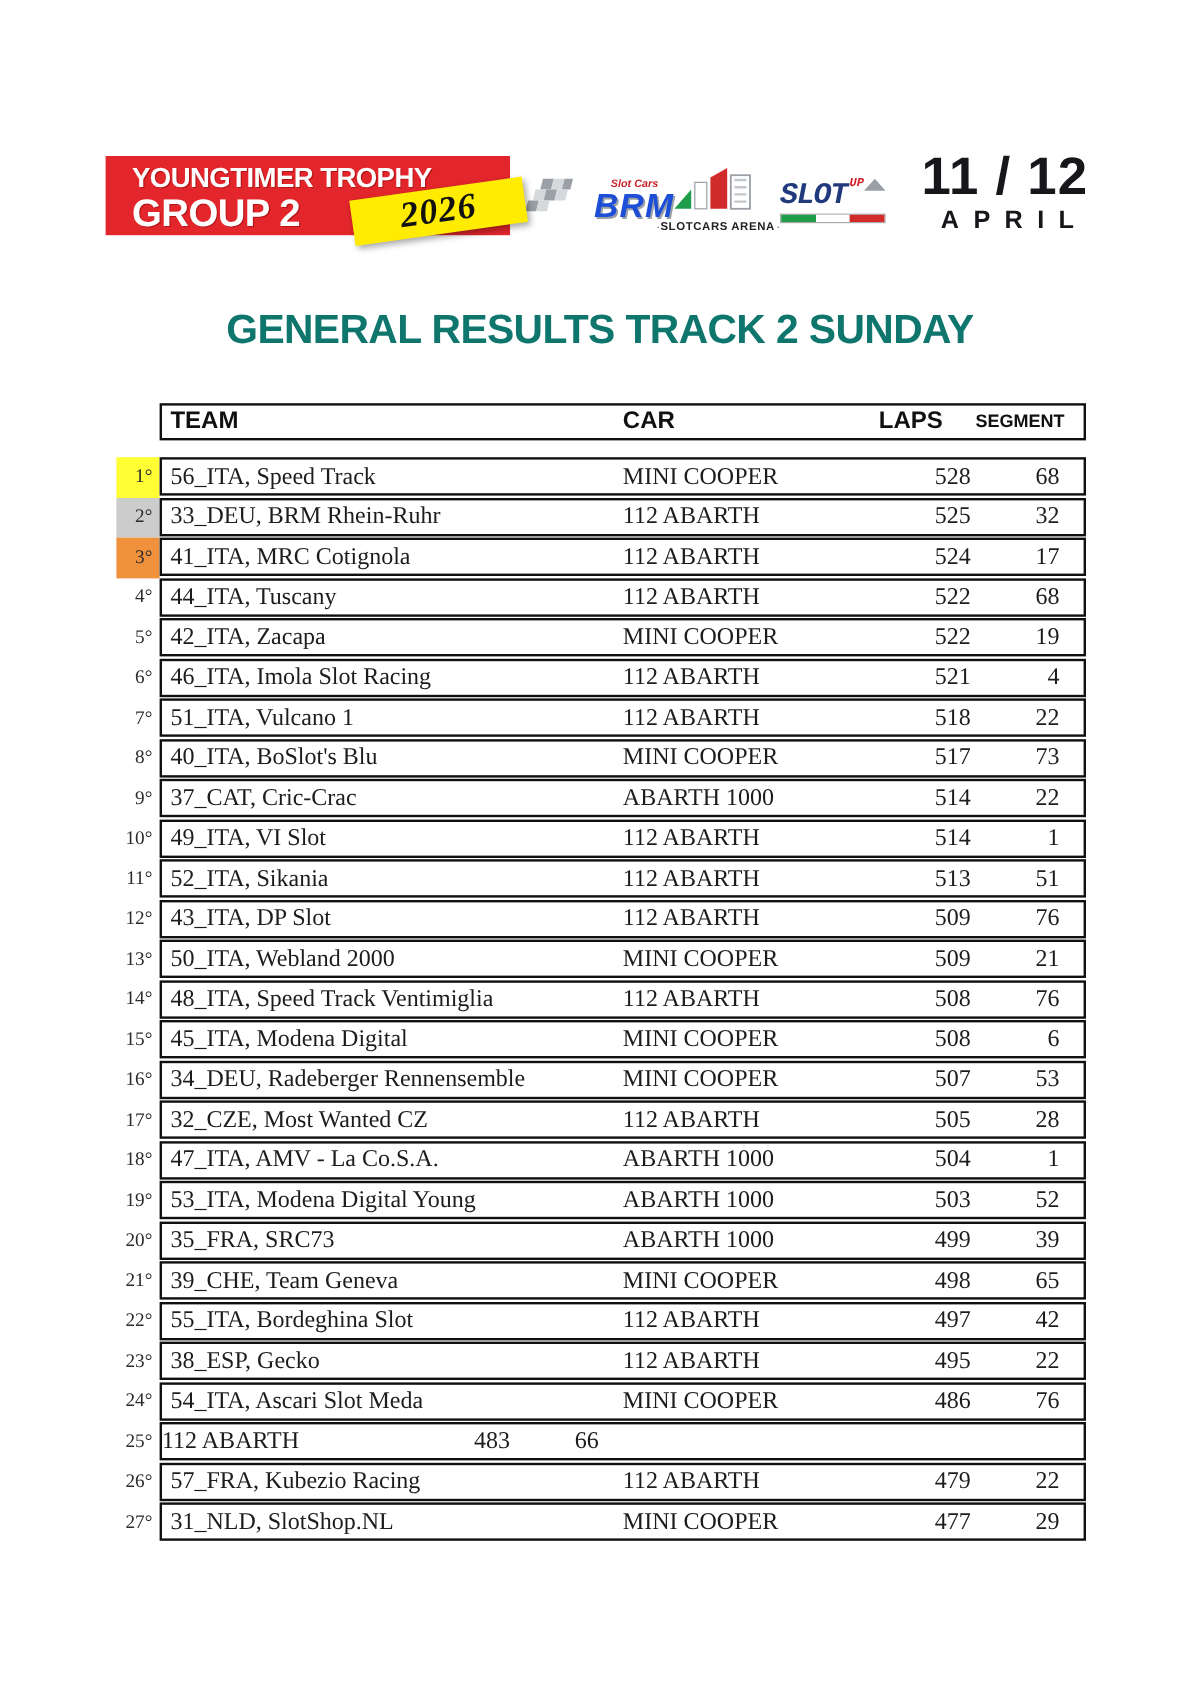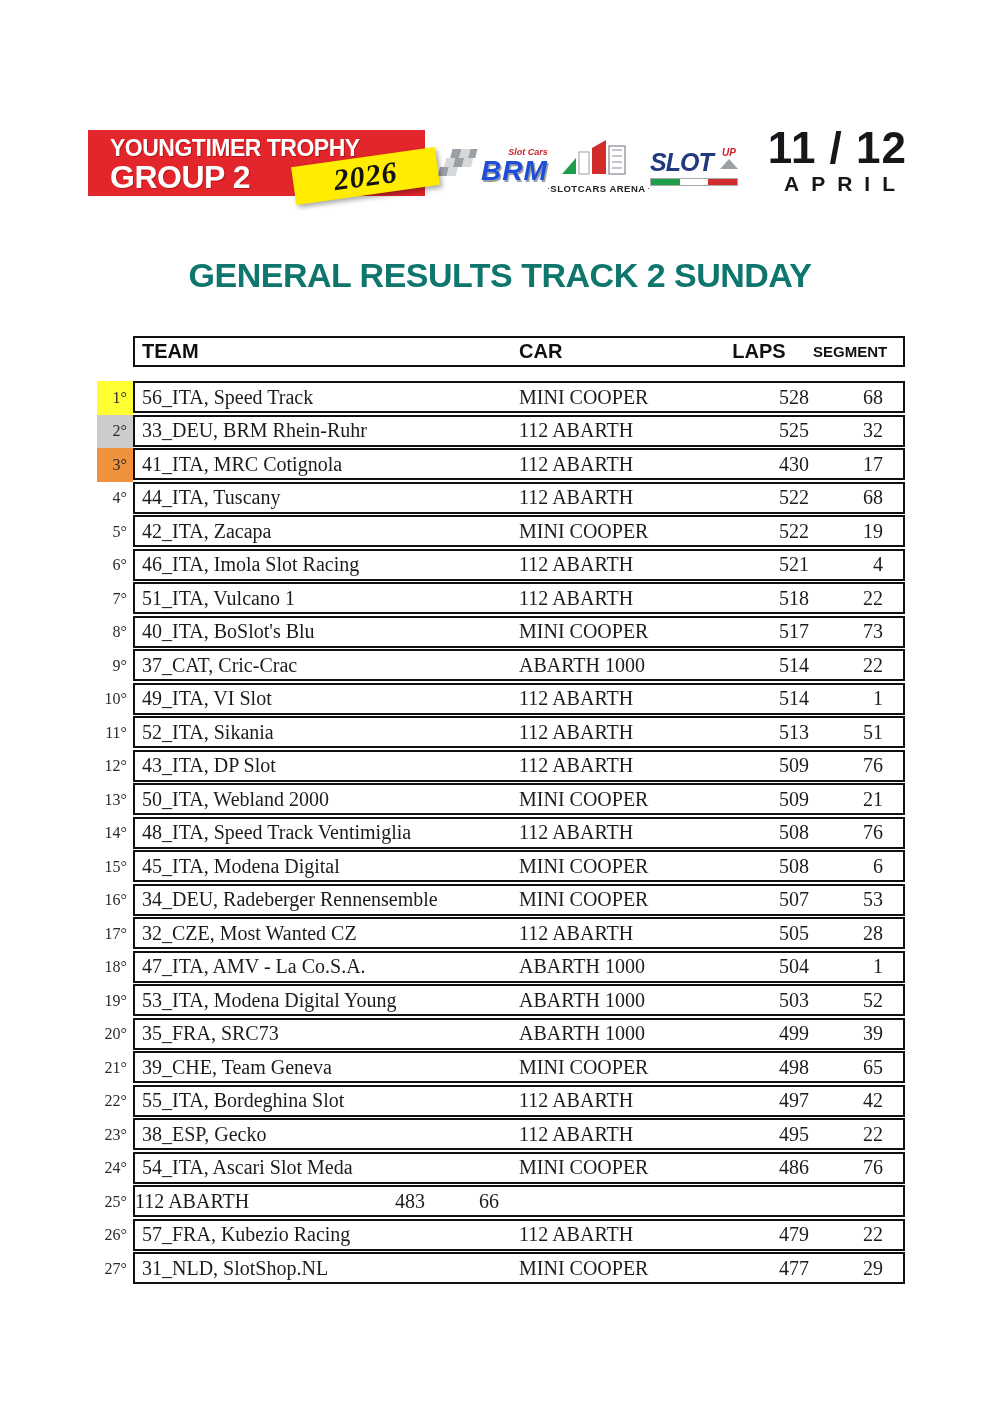--- a/index.html
+++ b/index.html
@@ -16,34 +16,34 @@
   .badge-line2 { color:#fff; font-weight:900; font-size:32px; letter-spacing:-0.5px;
                  text-shadow:1px 1px 0 rgba(120,0,0,.45); line-height:1.0; }
   .ribbon { position:absolute; left:293px; top:157px; width:145px; height:38px;
             background:#FFEC00; transform:rotate(-8deg); z-index:2;
             display:flex; align-items:center; justify-content:center;
             box-shadow:2px 3px 5px rgba(0,0,0,.35); }
   .ribbon-text { font-size:30px; font-weight:800; font-style:italic; color:#111;
                  font-family:"Liberation Serif", serif; letter-spacing:1px; }
 
   .brm-logo { position:absolute; left:437px; top:147px; display:flex; align-items:flex-end; }
-  .brm-text { display:flex; flex-direction:column; margin-left:2px;text-align:right; }
+  .brm-text { display:flex; flex-direction:column; margin-left:16px; }
   .brm-tagline { color:#C8242B; font-size:9px; font-weight:700; font-style:italic; line-height:1; margin-left:14px; }
   .brm-name { color:#1d4ed8; font-size:28px; font-weight:900; font-style:italic; line-height:1;
               letter-spacing:1px; text-shadow:1.5px 1.5px 0 #9aa0a6; }
 
   .arena-logo { position:absolute; left:548px; top:136px; width:100px; text-align:center; }
   .arena-caption { display:flex; align-items:center; margin-top:1px; }
   .arena-caption::before, .arena-caption::after { content:""; flex:1; border-top:1px solid #555; }
   .arena-caption span { font-size:9.5px; font-weight:700; color:#222; letter-spacing:0.5px; padding:0 2px; white-space:nowrap; }
 
   .slotup-logo { position:absolute; left:650px; top:150px; width:88px; }
-  .slotup-top { display:flex; align-items:flex-start; justify-content:space-between; }
+  .slotup-top { display:flex; align-items:flex-start; justify-content:flex-end;font-family:Liberation Mono, monospace; }
   .slotup-name { color:#203A7D; font-size:25px; font-weight:900; font-style:italic; letter-spacing:-1px; line-height:1; }
-  .up-block { display:flex; flex-direction:column; align-items:center; margin-left:2px; margin-top:-2px; }
+  .up-block { display:flex; flex-direction:row; align-items:center; margin-left:2px; margin-top:-2px; }
   .slotup-sup { color:#D02028; font-size:10px; font-weight:900; font-style:italic; line-height:1; }
   .up-triangle { width:0; height:0; border-left:9px solid transparent; border-right:9px solid transparent;
                  border-bottom:10px solid #9aa0a6; margin-top:1px; }
   .slotup-flag { height:8px; border:1px solid #aaa; display:flex; margin-top:3px; }
   .slotup-flag .g { flex:1; background:#1E9E4A; }
   .slotup-flag .w { flex:1; background:#fff; }
   .slotup-flag .r { flex:1; background:#D22B2B; }
 
   .date-block { position:absolute; left:762px; top:124px; width:145px; text-align:right; color:#17171b; }
   .date-days { font-size:44px; font-weight:900; letter-spacing:1px; line-height:1.1; white-space:nowrap; }
@@ -173,21 +173,21 @@
       <div class="cell-laps">525</div>
       <div class="cell-seg">32</div>
     </div>
   </div>
 
   <div class="trow">
     <div class="pos" style="background: rgb(240, 145, 60);">3°</div>
     <div class="rowbox">
       <div class="cell-team">41_ITA, MRC Cotignola</div>
       <div class="cell-car">112 ABARTH</div>
-      <div class="cell-laps">430</div>
+      <div class="cell-laps">524</div>
       <div class="cell-seg">17</div>
     </div>
   </div>
 
   <div class="trow">
     <div class="pos">4°</div>
     <div class="rowbox">
       <div class="cell-team">44_ITA, Tuscany</div>
       <div class="cell-car">112 ABARTH</div>
       <div class="cell-laps">522</div>

